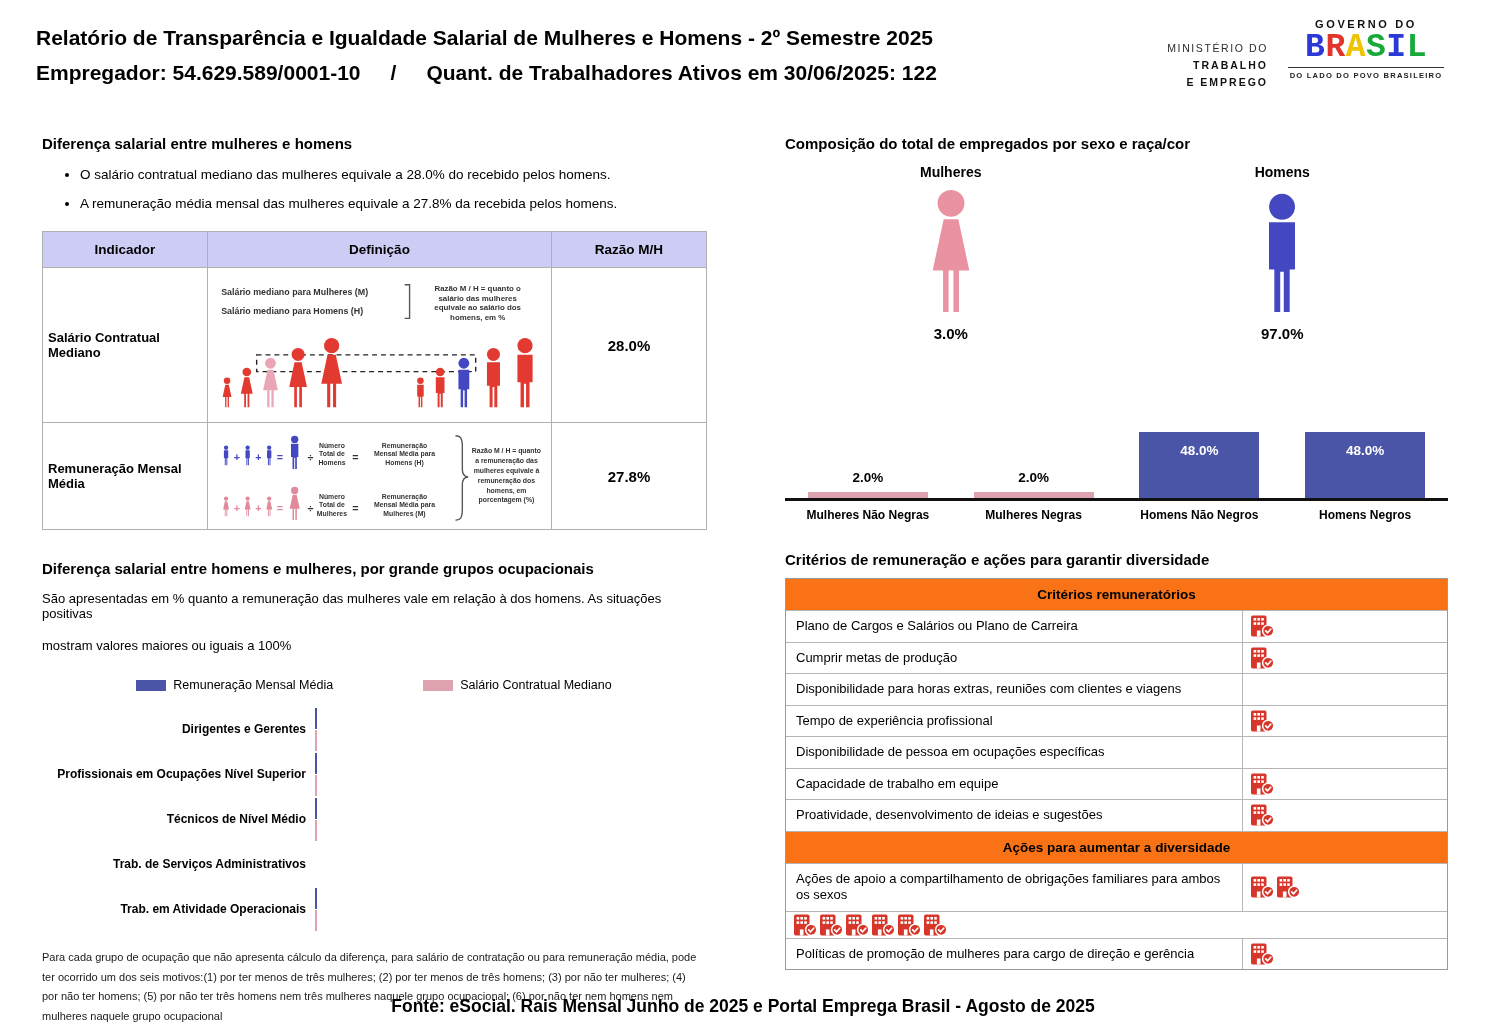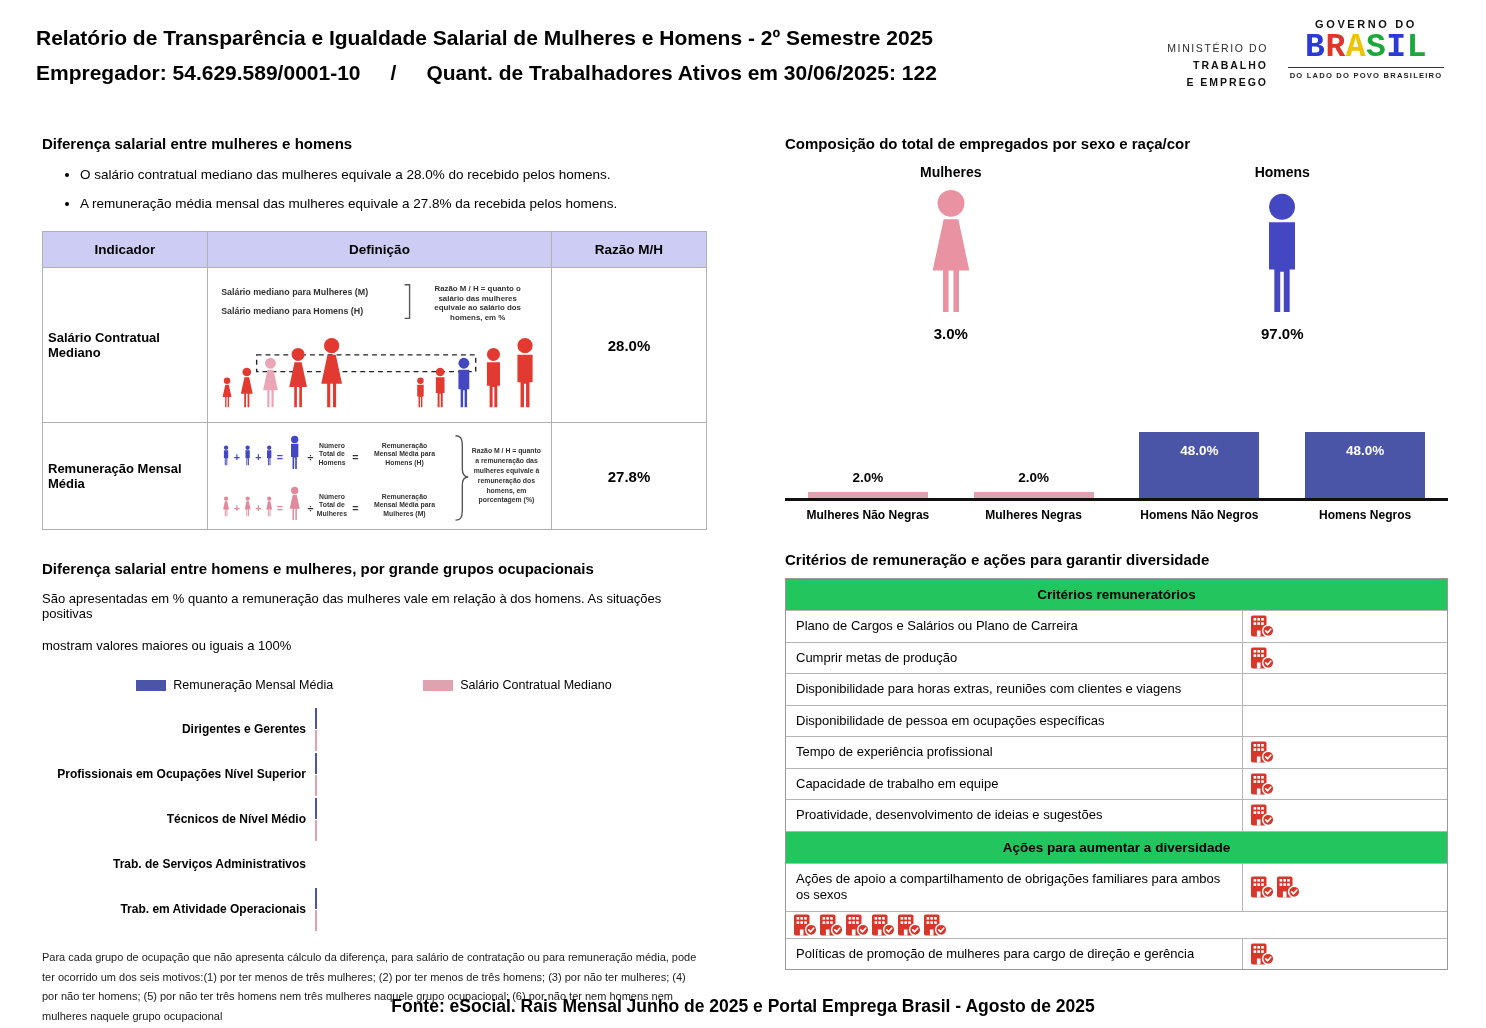--- a/index.html
+++ b/index.html
@@ -64,21 +64,21 @@
   .fig-pct{font-size:15px;font-weight:bold;margin-top:11px;}
   .comp-chart{margin-top:76px;display:flex;border-bottom:3px solid #111;height:80px;}
   .comp-slot{width:25%;position:relative;display:flex;align-items:flex-end;justify-content:center;}
   .comp-bar{width:120px;}
   .comp-val{position:absolute;left:0;right:0;text-align:center;font-weight:bold;font-size:13.5px;}
   .comp-cats{display:flex;margin-top:7px;}
   .comp-cat{width:25%;text-align:center;font-weight:bold;font-size:12px;}
   
   .crit-title{margin-top:29px;}
   .crit-table{margin-top:10px;border:1.6px solid #999;width:663px;box-sizing:border-box;}
-  .crit-header{background:#22c55e;text-align:center;font-weight:bold;font-size:13.5px;padding:8px 0;}
+  .crit-header{background:#f97316;text-align:center;font-weight:bold;font-size:13.5px;padding:8px 0;}
   .crit-row{display:flex;border-top:1.6px solid #b5b5b5;}
   .crit-header + .crit-row, .crit-row + .crit-header{border-top:1.6px solid #b5b5b5;}
   .crit-table > .crit-header:first-child{border-top:none;}
   .crit-label{width:436px;padding:7px 10px;font-weight:normal;font-size:13px;
     line-height:16.5px;border-right:1.6px solid #b5b5b5;}
   .crit-icons{flex:1;display:flex;align-items:center;padding:2px 7px;gap:1px;}
   
   .footer{position:absolute;left:0;right:0;top:996px;text-align:center;
     font-weight:bold;font-size:17.5px;}
 </style>
@@ -366,41 +366,41 @@
             <circle cx="18.2" cy="15.8" r="5.6" fill="#d6372a" stroke="#fff" stroke-width="1.5"></circle>
             <path d="M15.7 15.9 l1.8 1.8 l3.2 -3.5" stroke="#fff" stroke-width="1.7" fill="none" stroke-linecap="round"></path>
           </svg>
         </div>
       </div>
       <div class="crit-row">
         <div class="crit-label">Disponibilidade para horas extras, reuniões com clientes e viagens</div>
         <div class="crit-icons"></div>
       </div>
       <div class="crit-row">
+        <div class="crit-label">Tempo de experiência profissional</div>
+        <div class="crit-icons">
+          <svg width="25" height="22" viewBox="0 0 25 22">
+            <rect x="1" y="0.5" width="15.5" height="21" rx="1.8" fill="#d6372a"></rect>
+            <rect x="3.6" y="3" width="2.6" height="2.6" fill="#fff"></rect>
+            <rect x="7.4" y="3" width="2.6" height="2.6" fill="#fff"></rect>
+            <rect x="11.2" y="3" width="2.6" height="2.6" fill="#fff"></rect>
+            <rect x="3.6" y="7.3" width="2.6" height="2.6" fill="#fff"></rect>
+            <rect x="7.4" y="7.3" width="2.6" height="2.6" fill="#fff"></rect>
+            <rect x="11.2" y="7.3" width="2.6" height="2.6" fill="#fff"></rect>
+            <rect x="6.9" y="15.5" width="3.6" height="6" fill="#fff"></rect>
+            <circle cx="18.2" cy="15.8" r="5.6" fill="#d6372a" stroke="#fff" stroke-width="1.5"></circle>
+            <path d="M15.7 15.9 l1.8 1.8 l3.2 -3.5" stroke="#fff" stroke-width="1.7" fill="none" stroke-linecap="round"></path>
+          </svg>
+        </div>
+      </div>
+      <div class="crit-row">
         <div class="crit-label">Disponibilidade de pessoa em ocupações específicas</div>
         <div class="crit-icons"></div>
       </div>
       <div class="crit-row">
-        <div class="crit-label">Tempo de experiência profissional</div>
-        <div class="crit-icons">
-          <svg width="25" height="22" viewBox="0 0 25 22">
-            <rect x="1" y="0.5" width="15.5" height="21" rx="1.8" fill="#d6372a"></rect>
-            <rect x="3.6" y="3" width="2.6" height="2.6" fill="#fff"></rect>
-            <rect x="7.4" y="3" width="2.6" height="2.6" fill="#fff"></rect>
-            <rect x="11.2" y="3" width="2.6" height="2.6" fill="#fff"></rect>
-            <rect x="3.6" y="7.3" width="2.6" height="2.6" fill="#fff"></rect>
-            <rect x="7.4" y="7.3" width="2.6" height="2.6" fill="#fff"></rect>
-            <rect x="11.2" y="7.3" width="2.6" height="2.6" fill="#fff"></rect>
-            <rect x="6.9" y="15.5" width="3.6" height="6" fill="#fff"></rect>
-            <circle cx="18.2" cy="15.8" r="5.6" fill="#d6372a" stroke="#fff" stroke-width="1.5"></circle>
-            <path d="M15.7 15.9 l1.8 1.8 l3.2 -3.5" stroke="#fff" stroke-width="1.7" fill="none" stroke-linecap="round"></path>
-          </svg>
-        </div>
-      </div>
-      <div class="crit-row">
         <div class="crit-label">Capacidade de trabalho em equipe</div>
         <div class="crit-icons">
           <svg width="25" height="22" viewBox="0 0 25 22">
             <rect x="1" y="0.5" width="15.5" height="21" rx="1.8" fill="#d6372a"></rect>
             <rect x="3.6" y="3" width="2.6" height="2.6" fill="#fff"></rect>
             <rect x="7.4" y="3" width="2.6" height="2.6" fill="#fff"></rect>
             <rect x="11.2" y="3" width="2.6" height="2.6" fill="#fff"></rect>
             <rect x="3.6" y="7.3" width="2.6" height="2.6" fill="#fff"></rect>
             <rect x="7.4" y="7.3" width="2.6" height="2.6" fill="#fff"></rect>
             <rect x="11.2" y="7.3" width="2.6" height="2.6" fill="#fff"></rect>

